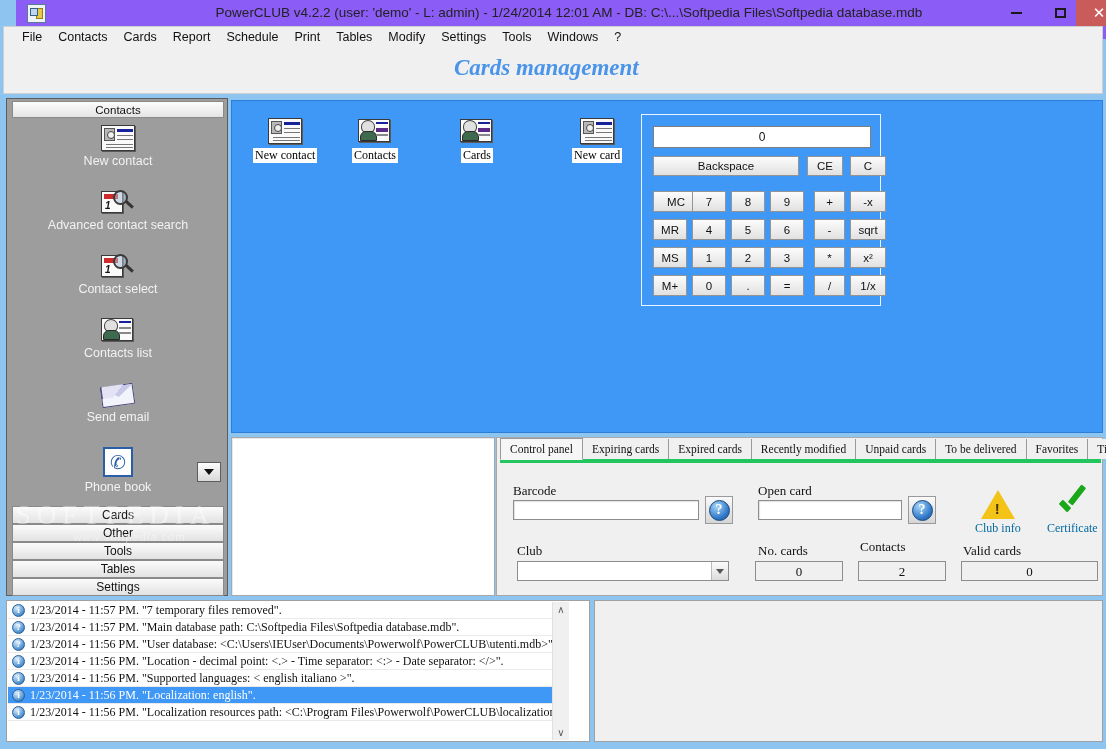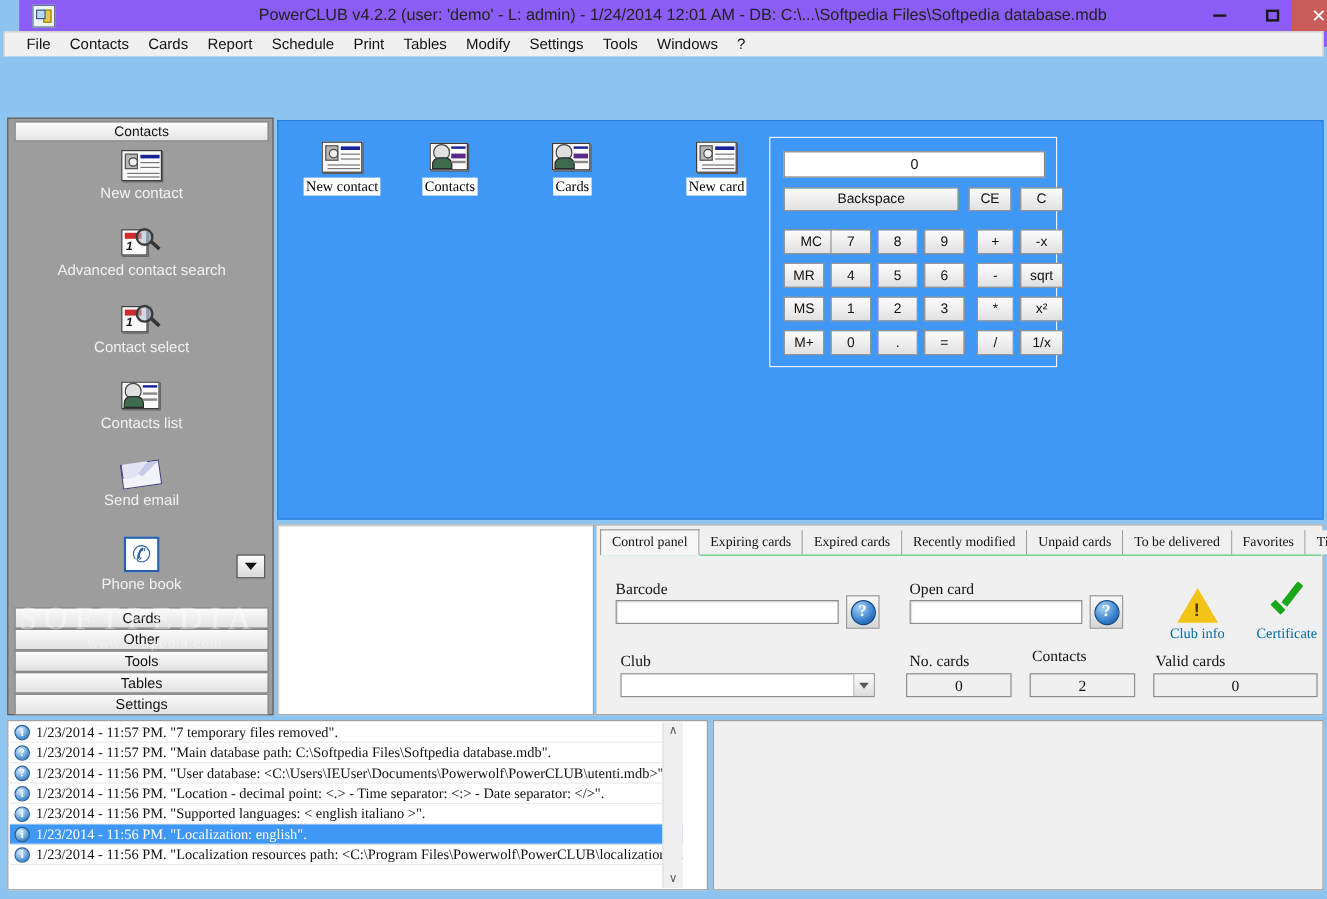--- a/index.html
+++ b/index.html
@@ -179,21 +179,21 @@
   }
 
   
   #tabpanel {
     position: absolute; left: 496px; top: 437px; width: 607px; height: 159px;
     background: #f0f0f0; border: 1px solid #a8a8a8;
   }
   #tabstrip {
     position: absolute; left: 3px; top: 3px; width: 601px; height: 22px;
     display: flex; align-items: flex-end;
-    border-bottom: 1px solid #22c55e;
+    border-bottom: 4px solid #22c55e;
   }
   .tab {
     font-family: "Liberation Serif", serif;
     font-size: 11.5px; color: #111;
     padding: 3px 9px 3px 9px; height: 20px; line-height: 14px;
     border-left: 1px solid #9a9a9a; border-right: 1px solid #9a9a9a;
     background: #f0f0f0; white-space: nowrap; cursor: default;
   }
   .tab:not(:first-child) { border-left: none; }
   .tab.active {
@@ -326,20 +326,23 @@
       <div class="menu-item">Schedule</div>
       <div class="menu-item">Print</div>
       <div class="menu-item">Tables</div>
       <div class="menu-item">Modify</div>
       <div class="menu-item">Settings</div>
       <div class="menu-item">Tools</div>
       <div class="menu-item">Windows</div>
       <div class="menu-item">?</div>
     </div>
 
+  <div id="headerstrip">
+    <div id="page-title">Cards management</div>
+  </div>
 
   <div id="sidebar">
     <div id="sidebar-header">Contacts</div>
 
     <div class="side-entry" style="top:26px">
       <span class="ic ic-card">
         <span class="ph"></span>
           <span class="l1"></span>
           <span class="l2"></span>
           <span class="l3"></span>

